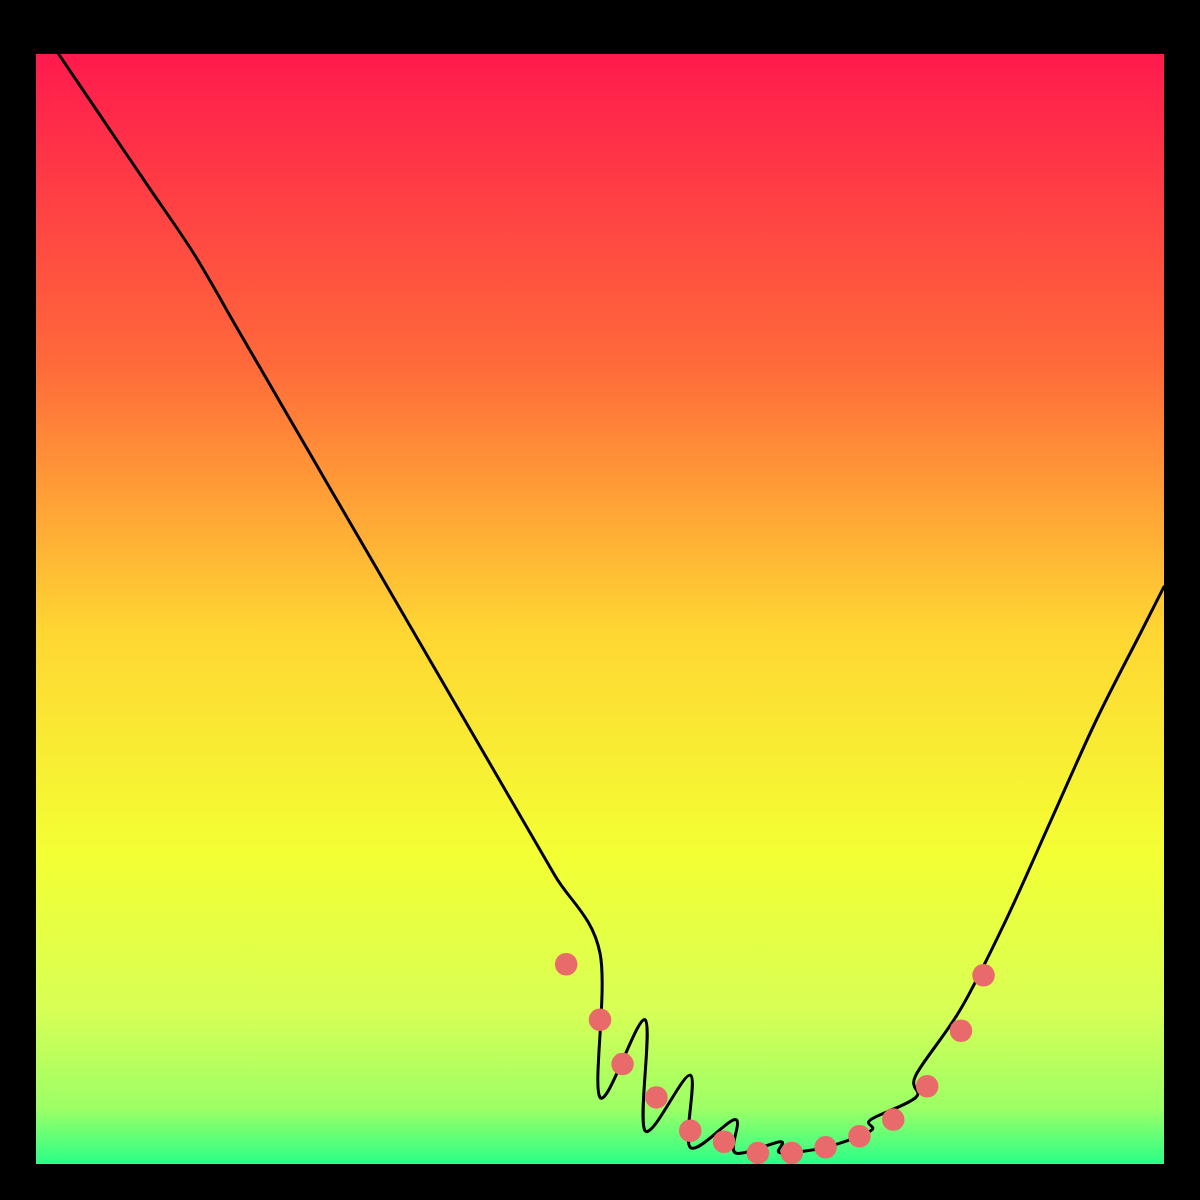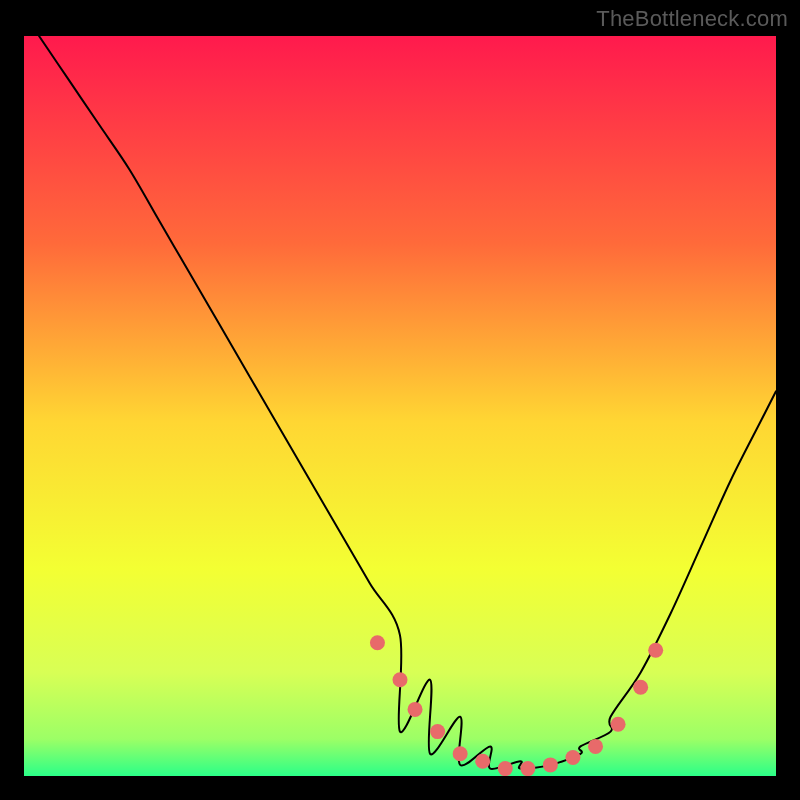--- a/index.html
+++ b/index.html
@@ -22,21 +22,20 @@
     width: 752px;
     height: 740px;
     background: #000;
   }
   svg { display: block; }
 </style>
 </head>
 <body>
 
 <div class="frame">
-  <div class="watermark">TheBottleneck.com</div>
 
   <div class="plot-outer">
     <svg id="plot-svg" width="752" height="740" viewBox="0 0 752 740">
       <defs>
         <linearGradient id="bg-grad" x1="0" y1="0" x2="0" y2="1">
           <stop id="g0" offset="0%" stop-color="#ff1a4d"></stop>
           <stop id="g1" offset="28%" stop-color="#ff6a3a"></stop>
           <stop id="g2" offset="52%" stop-color="#ffd633"></stop>
           <stop id="g3" offset="72%" stop-color="#f3ff33"></stop>
           <stop id="g4" offset="86%" stop-color="#d8ff55"></stop>

